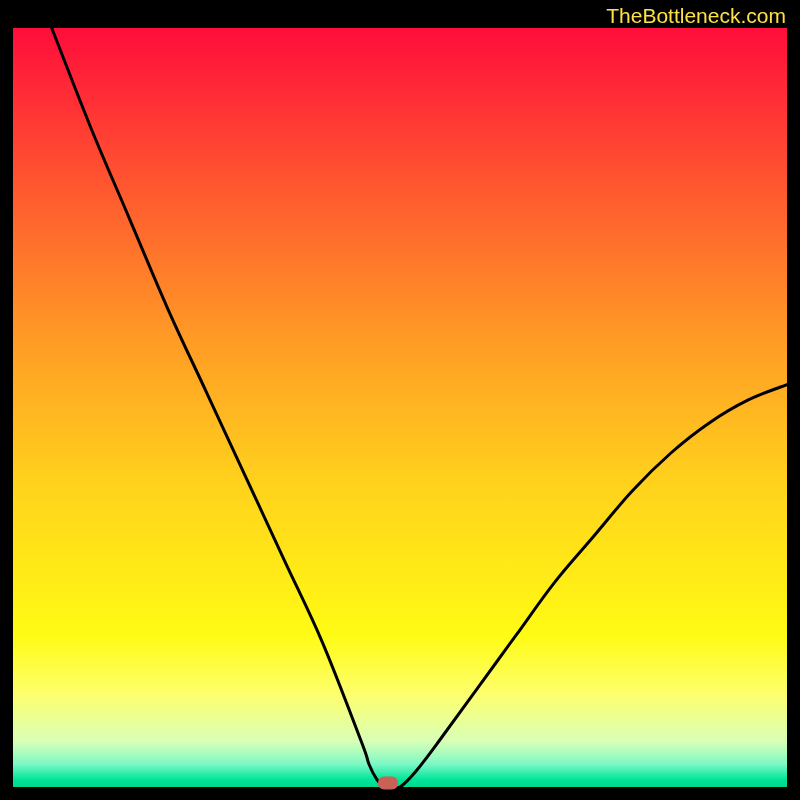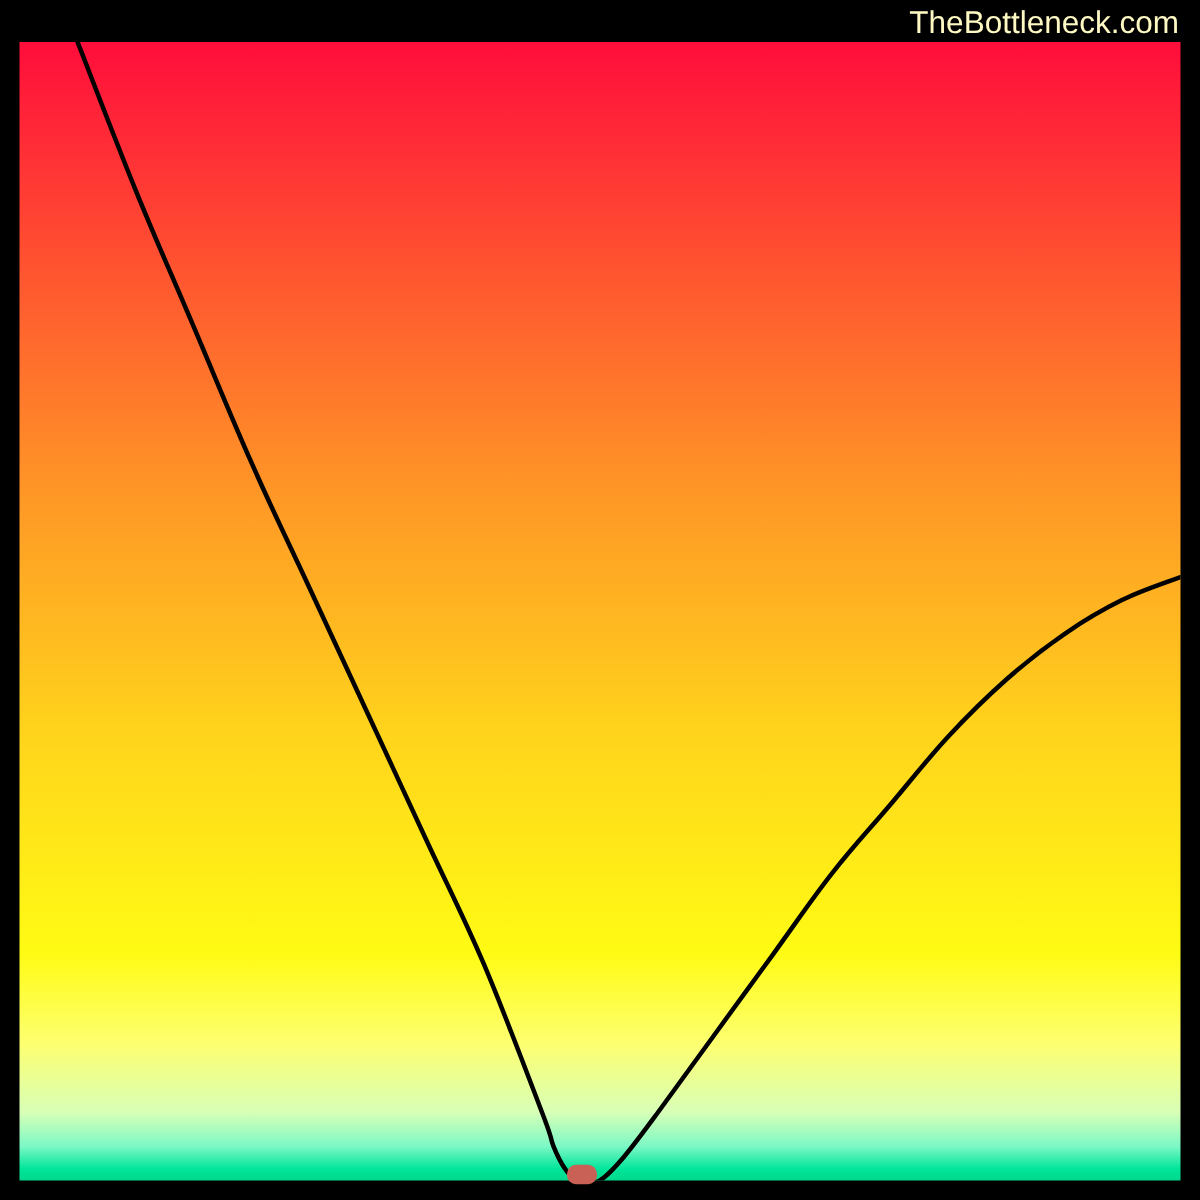--- a/index.html
+++ b/index.html
@@ -52,21 +52,21 @@
     border-radius: 6px;
     background: #c96156;
     transform: translate(-50%, -50%);
   }
   .attribution {
     position: absolute;
     top: 4px;
     right: 14px;
     font-size: 21px;
     font-weight: 500;
-    color: #fef9c3;
+    color: #fde047;
     letter-spacing: 0px;
   }
 </style>
 </head>
 <body>
 
 <div class="attribution">TheBottleneck.com</div>
 
 <div class="frame">
   <div class="plot"></div>

